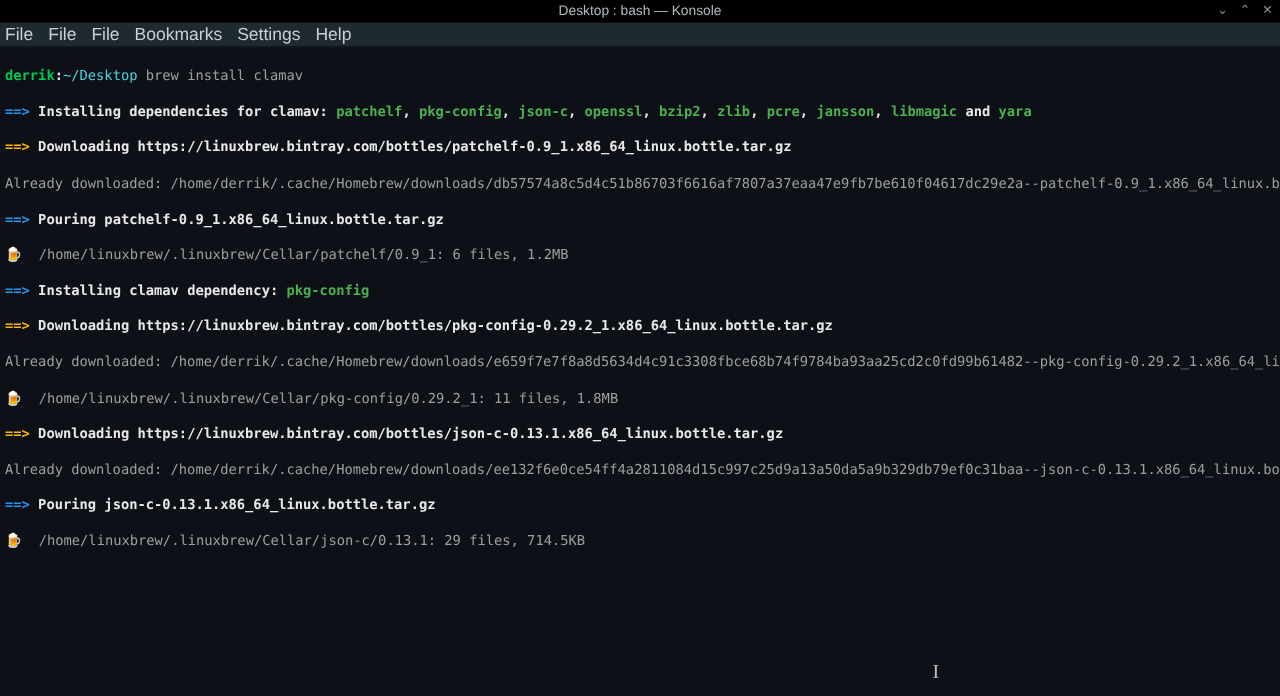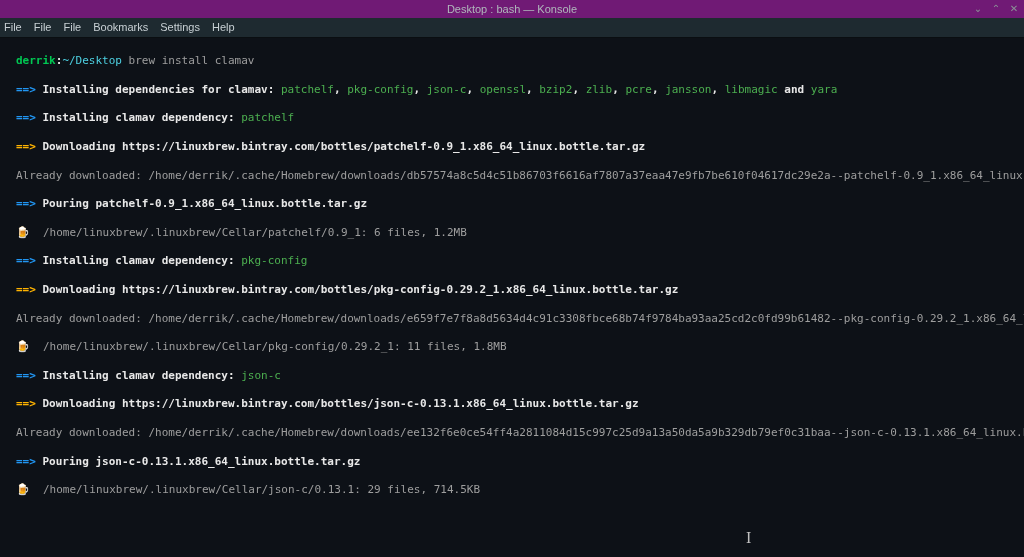--- a/index.html
+++ b/index.html
@@ -6,21 +6,21 @@
     body {
       width: 1024px;
       height: 557px;
       background: #0d1117;
       font-family: "DejaVu Sans Mono", "Courier New", monospace;
       font-size: 11px;
       line-height: 1.3;
       overflow: hidden;
     }
     .titlebar {
-      background: #701a75;
+      background: #000000;
       height: 18px;
       display: flex;
       align-items: center;
       justify-content: center;
       position: relative;
       color: #b0b8bc;
       font-family: -apple-system, BlinkMacSystemFont, "Segoe UI", sans-serif;
       font-size: 11px;
     }
     .window-controls {
@@ -42,32 +42,32 @@
     }
     .menubar {
       background: #1e2a30;
       height: 20px;
       display: flex;
       align-items: center;
       padding: 0 4px;
       gap: 12px;
       color: #c8d0d4;
       font-family: -apple-system, BlinkMacSystemFont, "Segoe UI", sans-serif;
-      font-size: 11px;
+      font-size: 14px;
       border-bottom: 1px solid #0a0e11;
     }
     .menubar span { cursor: pointer; }
     .terminal {
       padding: 2px 4px;
       color: #bfbfbf;
       white-space: pre;
       position: relative;
     }
-    .line { display: block; margin-left: 12px; }
-    .c-green { color: #4caf50; font-weight: normal; }
+    .line { display: block; }
+    .c-green { color: #4caf50; font-weight: bold; }
     .c-green-b { color: #00c853; font-weight: bold; }
     .c-blue { color: #2196f3; font-weight: bold; }
     .c-cyan { color: #4dd0e1; }
     .c-yellow { color: #ffb300; font-weight: bold; }
     .c-white-b { color: #e8e8e8; font-weight: bold; }
     .c-grey { color: #9e9e9e; }
     .ibeam {
       position: absolute;
       left: 746px;
       top: 490px;
@@ -93,30 +93,28 @@
   <span>File</span>
   <span>File</span>
   <span>Bookmarks</span>
   <span>Settings</span>
   <span>Help</span>
 </div>
 
 <div class="terminal">
 <span class="line"><span class="c-green-b">derrik</span><span class="c-white-b">:</span><span class="c-cyan">~/Desktop</span><span class="c-grey"> brew install clamav</span></span>
 <span class="line"><span class="c-blue">==&gt;</span><span class="c-white-b"> Installing dependencies for clamav: </span><span class="c-green">patchelf</span><span class="c-white-b">, </span><span class="c-green">pkg-config</span><span class="c-white-b">, </span><span class="c-green">json-c</span><span class="c-white-b">, </span><span class="c-green">openssl</span><span class="c-white-b">, </span><span class="c-green">bzip2</span><span class="c-white-b">, </span><span class="c-green">zlib</span><span class="c-white-b">, </span><span class="c-green">pcre</span><span class="c-white-b">, </span><span class="c-green">jansson</span><span class="c-white-b">, </span><span class="c-green">libmagic</span><span class="c-white-b"> and </span><span class="c-green">yara</span></span>
-<span class="line"><span class="c-blue">==&gt;</span><span class="c-white-b"> Installing clamav dependency: </span><span class="c-green">patchelf</span></span>
 <span class="line"><span class="c-yellow">==&gt;</span><span class="c-white-b"> Downloading https://linuxbrew.bintray.com/bottles/patchelf-0.9_1.x86_64_linux.bottle.tar.gz</span></span>
 <span class="line c-grey">Already downloaded: /home/derrik/.cache/Homebrew/downloads/db57574a8c5d4c51b86703f6616af7807a37eaa47e9fb7be610f04617dc29e2a--patchelf-0.9_1.x86_64_linux.bottle.tar.gz</span>
 <span class="line"><span class="c-blue">==&gt;</span><span class="c-white-b"> Pouring patchelf-0.9_1.x86_64_linux.bottle.tar.gz</span></span>
 <span class="line"><span>🍺  </span><span class="c-grey">/home/linuxbrew/.linuxbrew/Cellar/patchelf/0.9_1: 6 files, 1.2MB</span></span>
 <span class="line"><span class="c-blue">==&gt;</span><span class="c-white-b"> Installing clamav dependency: </span><span class="c-green">pkg-config</span></span>
 <span class="line"><span class="c-yellow">==&gt;</span><span class="c-white-b"> Downloading https://linuxbrew.bintray.com/bottles/pkg-config-0.29.2_1.x86_64_linux.bottle.tar.gz</span></span>
 <span class="line c-grey">Already downloaded: /home/derrik/.cache/Homebrew/downloads/e659f7e7f8a8d5634d4c91c3308fbce68b74f9784ba93aa25cd2c0fd99b61482--pkg-config-0.29.2_1.x86_64_linux.bottle.tar.gz</span>
 <span class="line"><span>🍺  </span><span class="c-grey">/home/linuxbrew/.linuxbrew/Cellar/pkg-config/0.29.2_1: 11 files, 1.8MB</span></span>
-<span class="line"><span class="c-blue">==&gt;</span><span class="c-white-b"> Installing clamav dependency: </span><span class="c-green">json-c</span></span>
 <span class="line"><span class="c-yellow">==&gt;</span><span class="c-white-b"> Downloading https://linuxbrew.bintray.com/bottles/json-c-0.13.1.x86_64_linux.bottle.tar.gz</span></span>
 <span class="line c-grey">Already downloaded: /home/derrik/.cache/Homebrew/downloads/ee132f6e0ce54ff4a2811084d15c997c25d9a13a50da5a9b329db79ef0c31baa--json-c-0.13.1.x86_64_linux.bottle.tar.gz</span>
 <span class="line"><span class="c-blue">==&gt;</span><span class="c-white-b"> Pouring json-c-0.13.1.x86_64_linux.bottle.tar.gz</span></span>
 <span class="line"><span>🍺  </span><span class="c-grey">/home/linuxbrew/.linuxbrew/Cellar/json-c/0.13.1: 29 files, 714.5KB</span></span>
 
 
 
 
 <span class="ibeam">I</span>
 </div>

